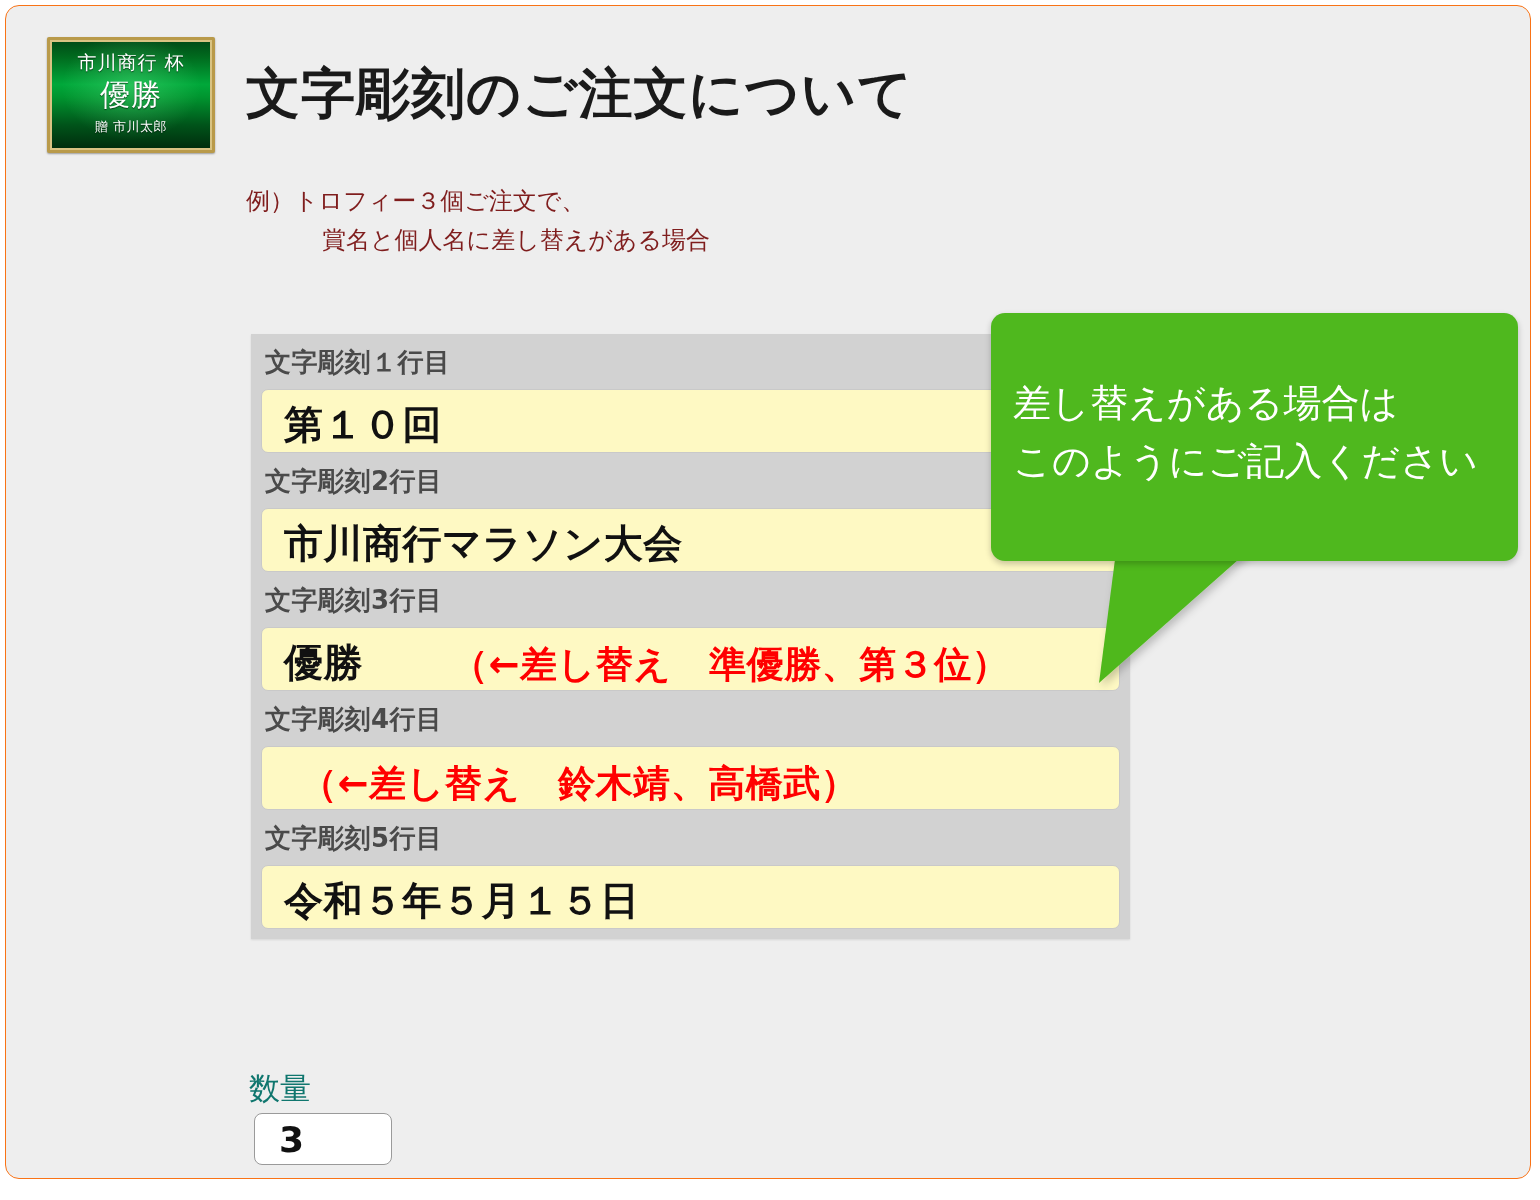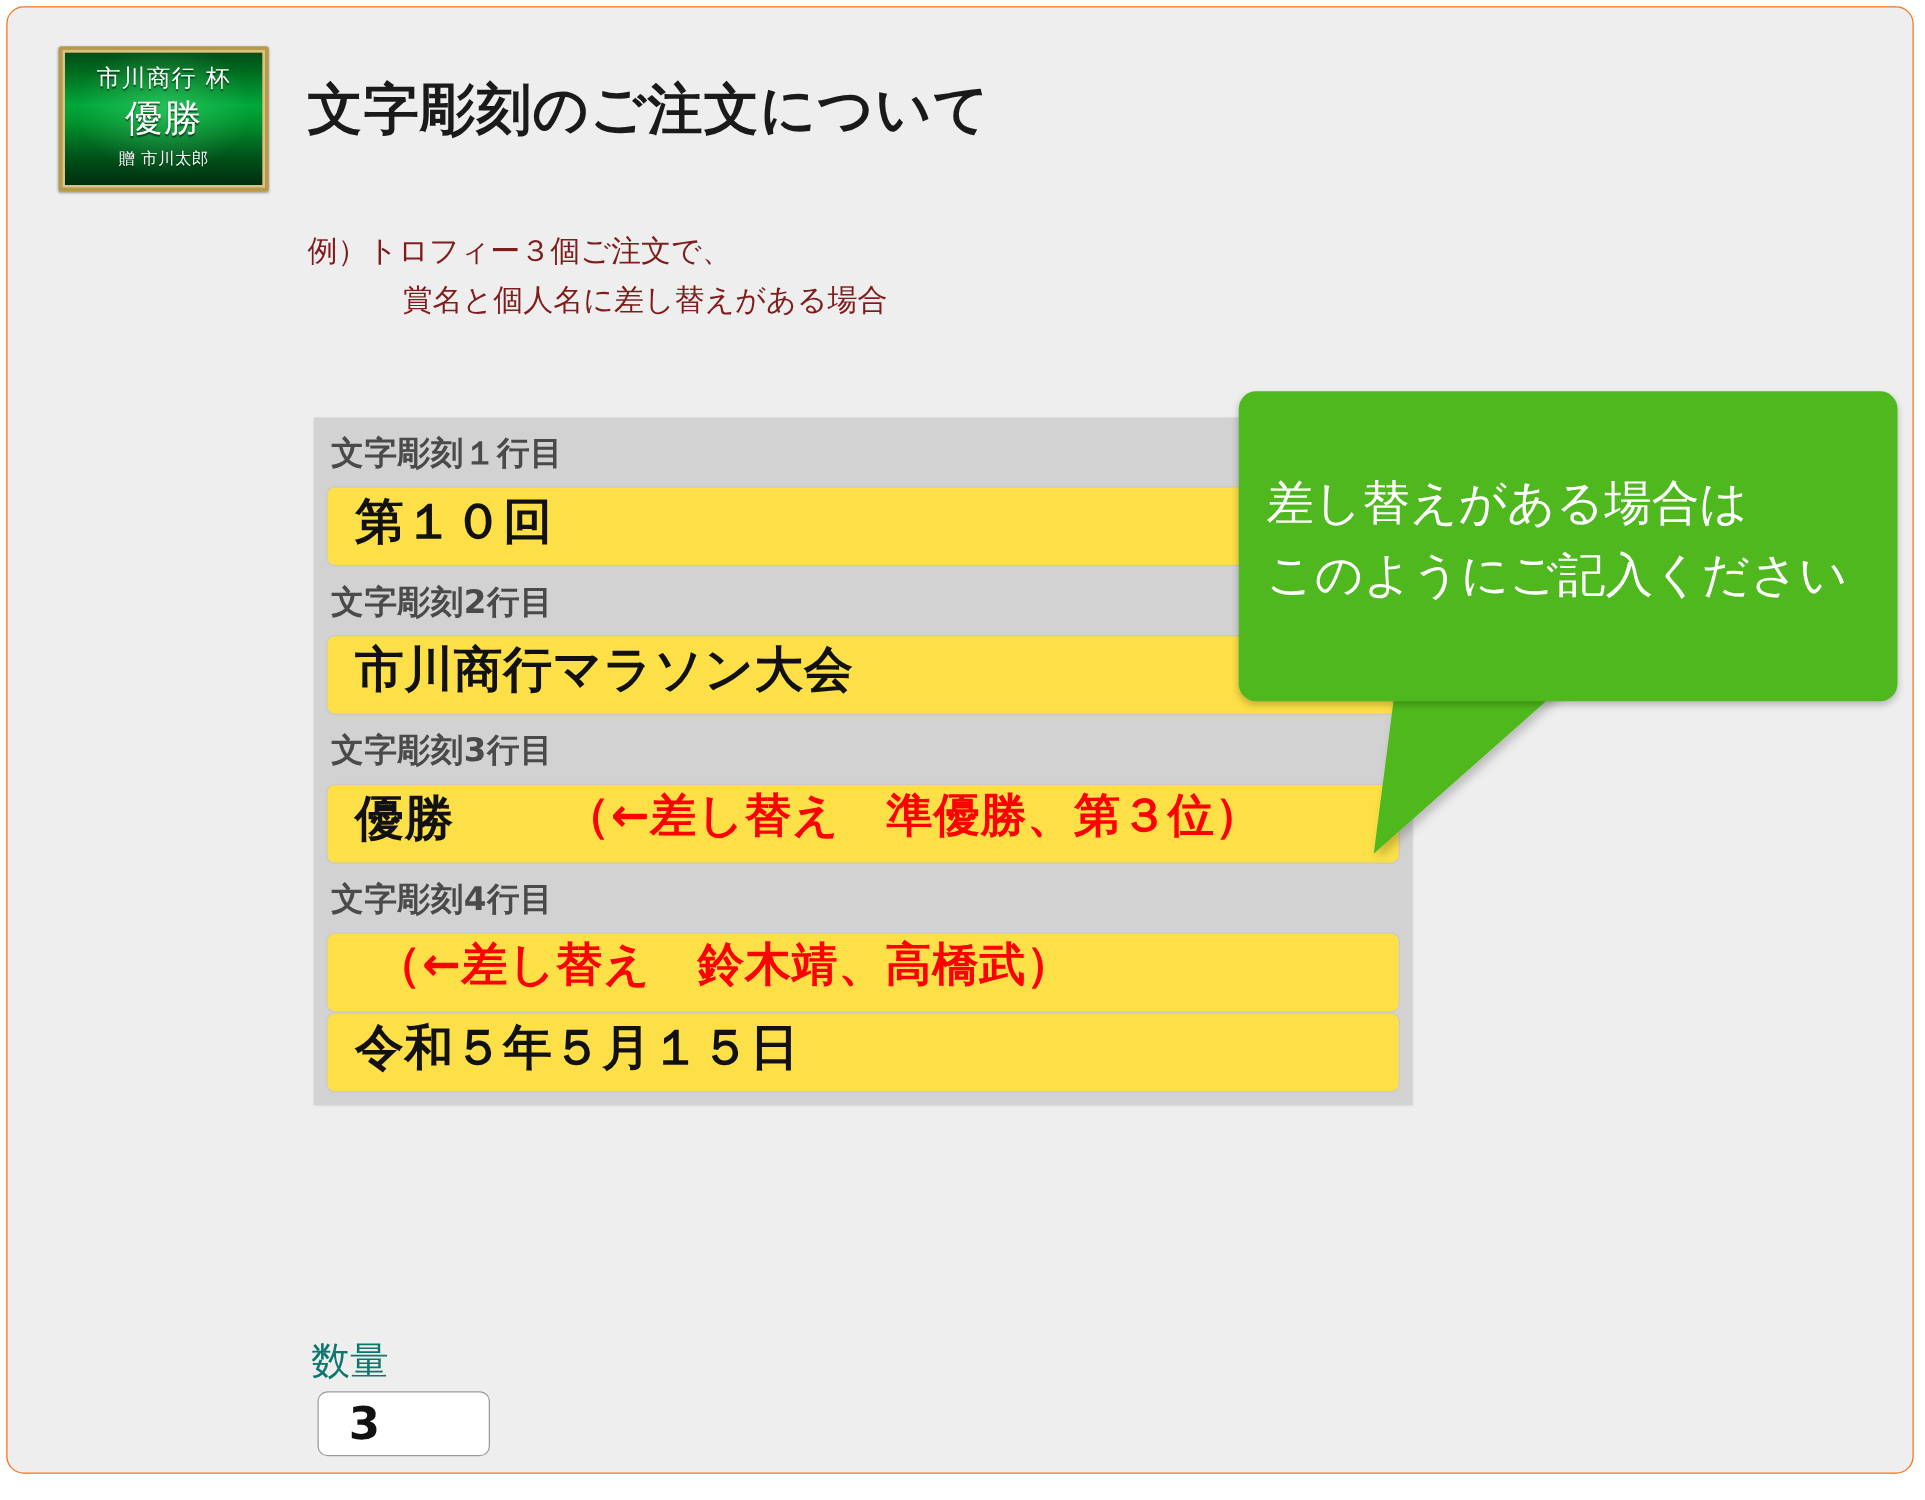--- a/index.html
+++ b/index.html
@@ -74,21 +74,21 @@
   }
   .plate-l1 { top: 8px;  font-size: 19px; letter-spacing: 1px; }
   .plate-l2 { top: 33px; font-size: 30px; letter-spacing: 1px; font-weight: 500; }
   .plate-l3 { top: 76px; font-size: 13px; letter-spacing: .5px; }
 
   
   .title {
     position: absolute;
     left: 240px;
     top: 52px;
-    font-size: 44px;
+    font-size: 54px;
     font-weight: bold;
     color: #1a1a1a;
     letter-spacing: 1px;
     white-space: nowrap;
     font-family: "DejaVu Sans", "Liberation Sans", sans-serif;
   }
   .example {
     position: absolute;
     left: 240px;
     top: 176px;
@@ -115,26 +115,26 @@
     font-size: 26px;
     font-weight: bold;
     color: #4a4a4a;
     padding: 11px 0 9px 14px;
     font-family: "DejaVu Sans", "Liberation Sans", sans-serif;
     letter-spacing: .5px;
   }
   .field-input {
     margin: 0 10px;
     height: 64px;
-    background: #fde047;
+    background: #fef9c3;
     border: 1px solid #c9c9c9;
     border-radius: 7px;
     box-sizing: border-box;
     display: flex;
-    align-items: flex-start;
+    align-items: flex-end;
     padding: 0 10px 0 22px;
     white-space: nowrap;
     overflow: hidden;
   }
   .val-black {
     font-size: 39px;
     font-weight: bold;
     color: #111111;
     font-family: "DejaVu Sans", "Liberation Sans", sans-serif;
     letter-spacing: .5px;
@@ -256,20 +256,21 @@
       <span class="gap-lg"></span>
       <span class="val-red">（←差し替え　準優勝、第３位）</span>
     </div>
 
     <div class="field-label">文字彫刻4行目</div>
     <div class="field-input">
       <span class="gap-sm"></span>
       <span class="val-red">（←差し替え　鈴木靖、高橋武）</span>
     </div>
 
+    <div class="field-label">文字彫刻5行目</div>
     <div class="field-input">
       <span class="val-black">令和５年５月１５日</span>
     </div>
 
   </div>
 
   <div class="qty-label">数量</div>
   <div class="qty-box">
     <span class="qty-value">3</span>
   </div>

